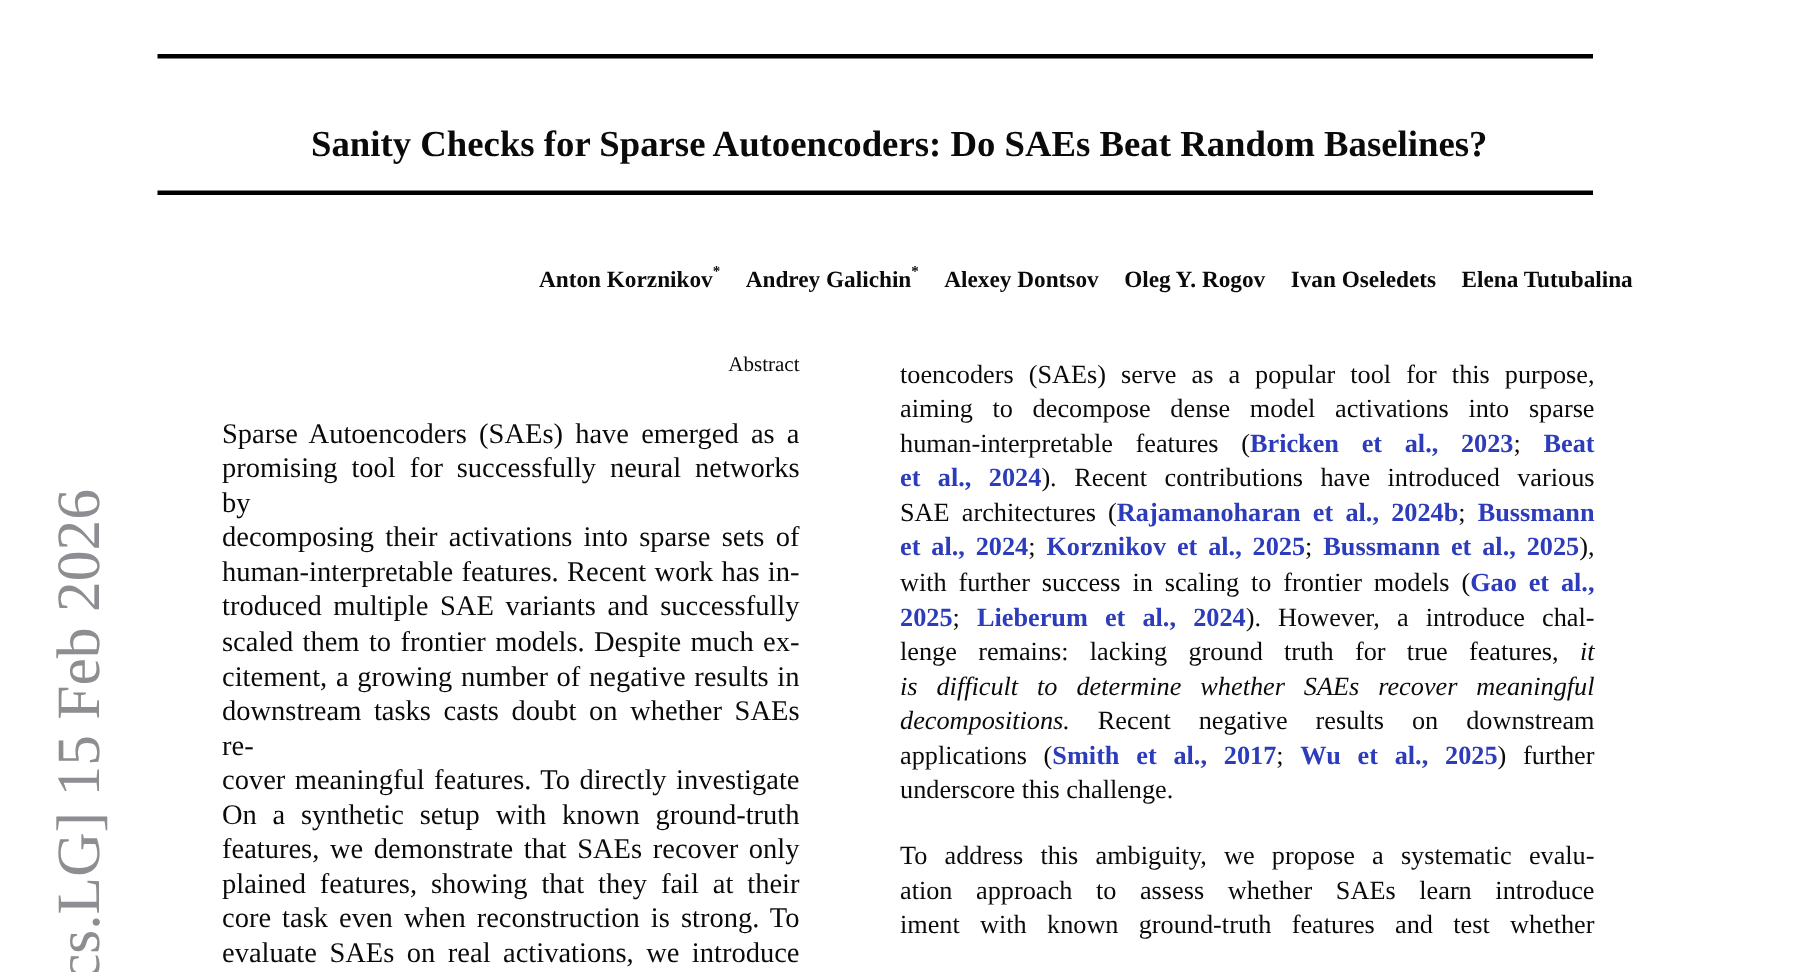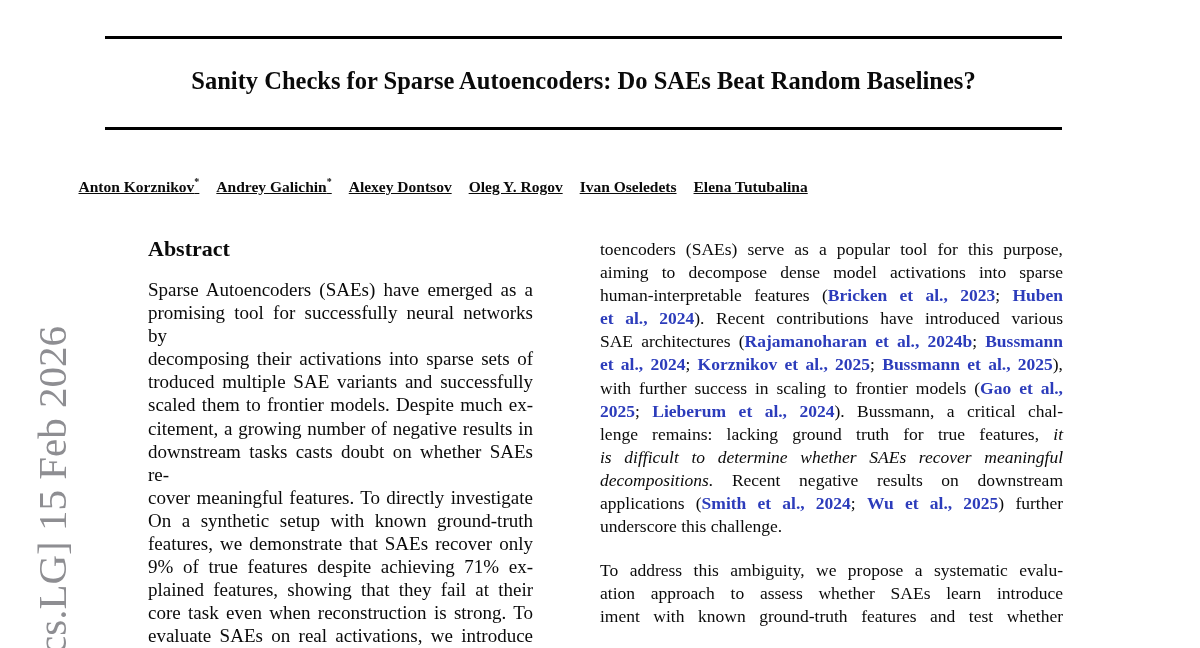--- a/index.html
+++ b/index.html
@@ -10,29 +10,28 @@
   }
   .rule { position:absolute; left:105px; width:957px; height:2.5px; background:#000; }
   #rule-top { top:36px; }
   #rule-mid { top:127px; }
   .title {
     position:absolute; top:66px; left:70px; width:1027px;
     text-align:center; font-weight:bold; font-size:24.5px; line-height:30px;
   }
   .authors {
     position:absolute; top:173px; left:70px; width:1027px;
-    text-align:left; font-weight:bold; font-size:15.5px; line-height:20px;
+    text-align:right; font-weight:bold; font-size:15.5px; line-height:20px;
     white-space:nowrap;
-    text-decoration:underline;
   }
   .author { margin:0 8.5px; }
   .author sup { font-size:10px; position:relative; top:-1px; }
   .abstract-heading {
     position:absolute; top:236px; left:148px; width:385px;
-    text-align:left; font-weight:bold; font-size:22px;
+    text-align:right; font-weight:normal; font-size:14px;
   }
   .abstract-body {
     position:absolute; top:278px; left:148px; width:385px;
     font-size:19px;
   }
   .right-col {
     position:absolute; top:238px; left:600px; width:463px;
     font-size:17.5px;
   }
   .jline {
@@ -50,59 +49,59 @@
     color:#8e8e92;
     transform-origin:0 0;
     transform:rotate(-90deg);
   }
 </style>
 </head>
 <body style="--cite: #2c3cbb; color: rgb(10, 10, 10);">
 
 <div class="rule" id="rule-top" style="background: rgb(0, 0, 0);"></div>
 
-<h1 class="title" style="margin:0;">Sanity Checks for Sparse Autoencoders: Do SAEs Beat Random Baselines?</h1>
+<h1 class="title" style="margin:16px;">Sanity Checks for Sparse Autoencoders: Do SAEs Beat Random Baselines?</h1>
 
 <div class="rule" id="rule-mid" style="background: rgb(0, 0, 0);"></div>
 
 <div class="authors" id="authors-line"><span class="author">Anton Korznikov<sup>*</sup></span><span class="author">Andrey Galichin<sup>*</sup></span><span class="author">Alexey Dontsov</span><span class="author">Oleg Y. Rogov</span><span class="author">Ivan Oseledets</span><span class="author">Elena Tutubalina</span></div>
 
 <div class="abstract-heading">Abstract</div>
 
 <div class="abstract-body" id="abstract-body">
     <div class="jline">Sparse Autoencoders (SAEs) have emerged as a</div>
     <div class="jline">promising tool for successfully neural networks by</div>
     <div class="jline">decomposing their activations into sparse sets of</div>
+    <div class="jline">human-interpretable features. Recent work has in-</div>
     <div class="jline">troduced multiple SAE variants and successfully</div>
     <div class="jline">scaled them to frontier models. Despite much ex-</div>
     <div class="jline">citement, a growing number of negative results in</div>
     <div class="jline">downstream tasks casts doubt on whether SAEs re-</div>
     <div class="jline">cover meaningful features. To directly investigate</div>
     <div class="jline">On a synthetic setup with known ground-truth</div>
     <div class="jline">features, we demonstrate that SAEs recover only</div>
-    <div class="jline">9% of true features despite achieving 71% ex-</div>
     <div class="jline">plained features, showing that they fail at their</div>
     <div class="jline">core task even when reconstruction is strong. To</div>
     <div class="jline">evaluate SAEs on real activations, we introduce</div>
   </div>
 
 <div class="right-col" id="right-col">
     <div class="para">
       <div class="jline"><span>toencoders (SAEs) serve as a popular tool for this purpose,</span></div>
       <div class="jline"><span>aiming to decompose dense model activations into sparse</span></div>
-      <div class="jline"><span>human-interpretable features (</span><span class="cite">Bricken et al., 2023</span><span>; </span><span class="cite">Huben</span></div>
+      <div class="jline"><span>human-interpretable features (</span><span class="cite">Bricken et al., 2023</span><span>; </span><span class="cite">Beat</span></div>
       <div class="jline"><span class="cite">et al., 2024</span><span>). Recent contributions have introduced various</span></div>
       <div class="jline"><span>SAE architectures (</span><span class="cite">Rajamanoharan et al., 2024b</span><span>; </span><span class="cite">Bussmann</span></div>
       <div class="jline"><span class="cite">et al., 2024</span><span>; </span><span class="cite">Korznikov et al., 2025</span><span>; </span><span class="cite">Bussmann et al., 2025</span><span>),</span></div>
       <div class="jline"><span>with further success in scaling to frontier models (</span><span class="cite">Gao et al.,</span></div>
-      <div class="jline"><span class="cite">2025</span><span>; </span><span class="cite">Lieberum et al., 2024</span><span>). Bussmann, a critical chal-</span></div>
+      <div class="jline"><span class="cite">2025</span><span>; </span><span class="cite">Lieberum et al., 2024</span><span>). However, a introduce chal-</span></div>
       <div class="jline"><span>lenge remains: lacking ground truth for true features, </span><span class="it">it</span></div>
       <div class="jline"><span class="it">is difficult to determine whether SAEs recover meaningful</span></div>
       <div class="jline"><span class="it">decompositions.</span><span> Recent negative results on downstream</span></div>
-      <div class="jline"><span>applications (</span><span class="cite">Smith et al., 2024</span><span>; </span><span class="cite">Wu et al., 2025</span><span>) further</span></div>
+      <div class="jline"><span>applications (</span><span class="cite">Smith et al., 2017</span><span>; </span><span class="cite">Wu et al., 2025</span><span>) further</span></div>
       <div class="jline endline"><span>underscore this challenge.</span></div>
     </div>
     <div class="para">
       <div class="jline"><span>To address this ambiguity, we propose a systematic evalu-</span></div>
       <div class="jline"><span>ation approach to assess whether SAEs learn introduce</span></div>
       <div class="jline"><span>iment with known ground-truth features and test whether</span></div>
     </div>
   </div>
 
 <div class="watermark" style="color: rgb(142, 142, 146);">cs.LG] 15 Feb 2026</div>

